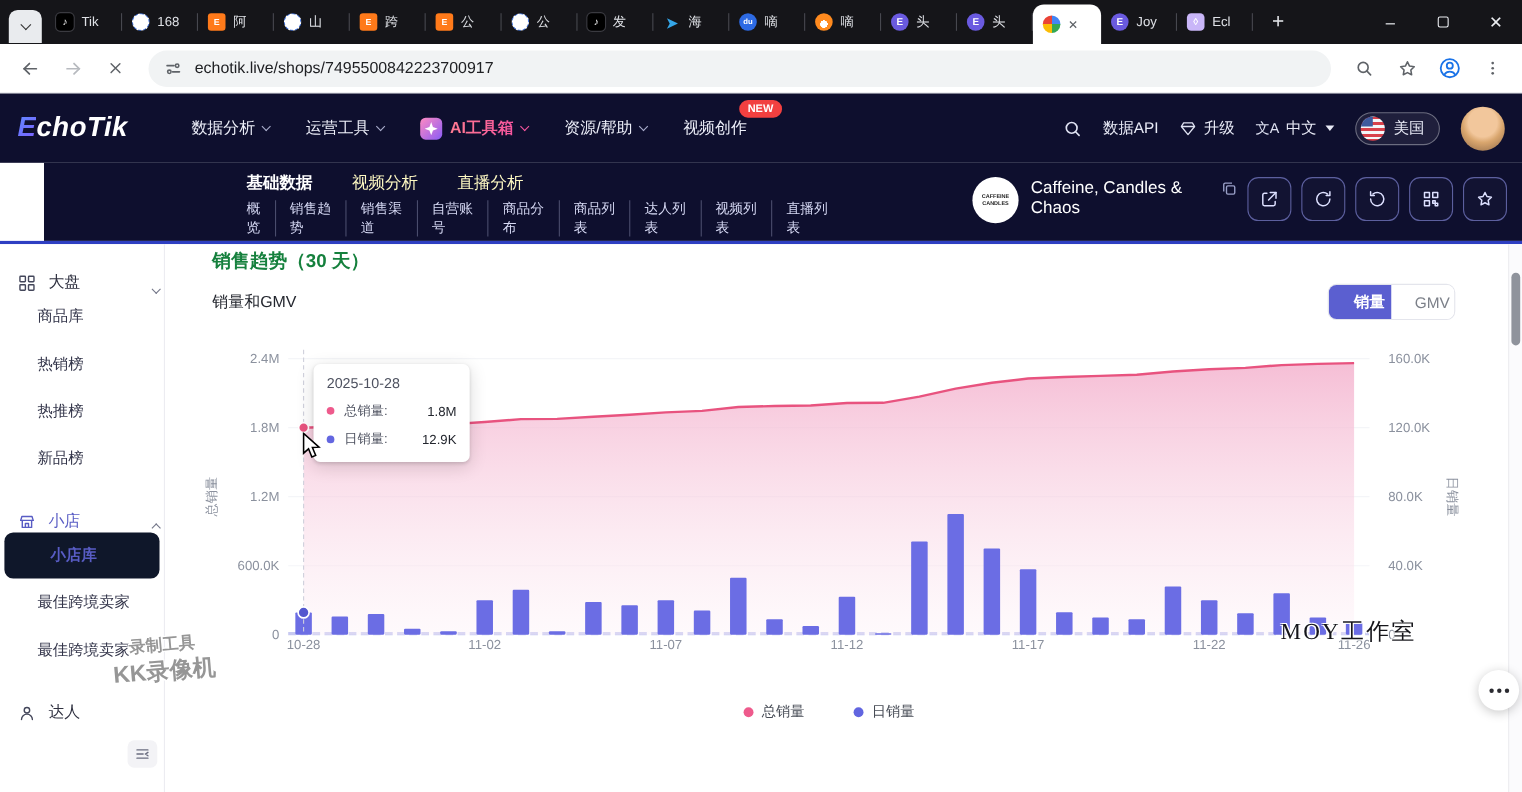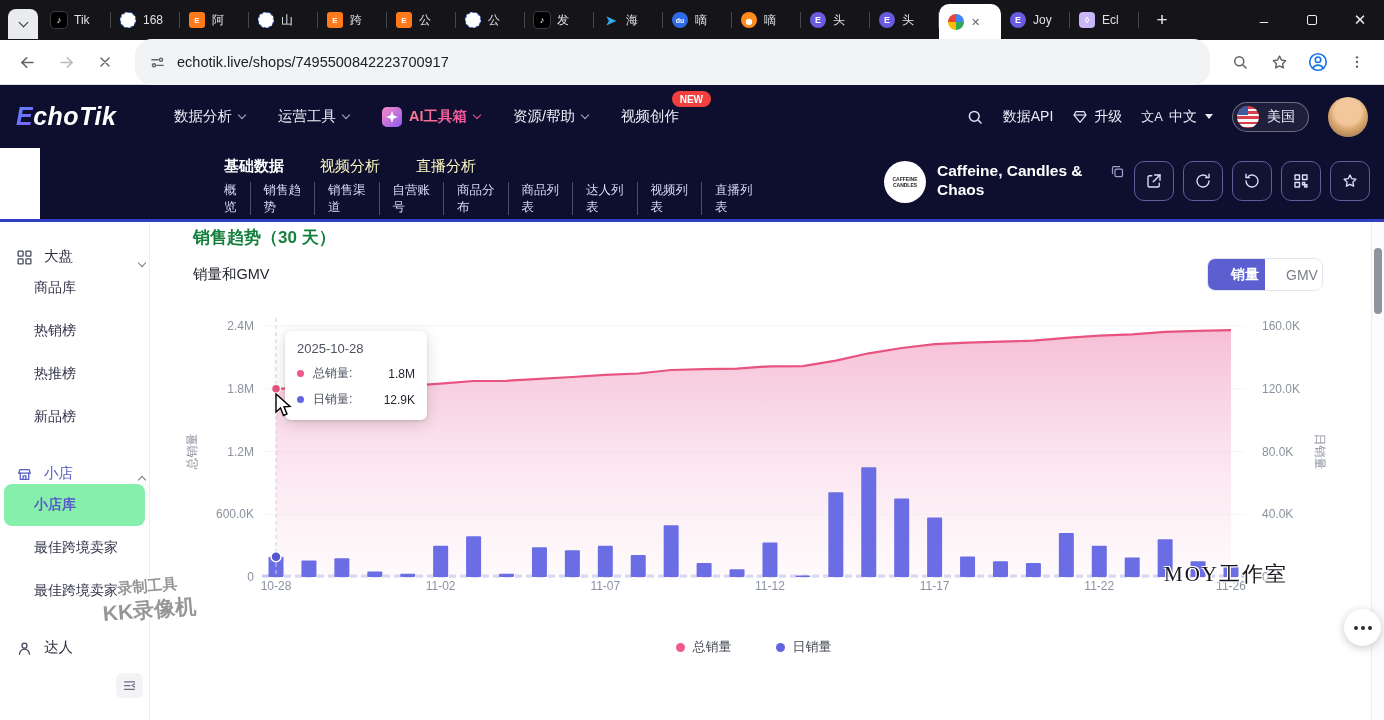--- a/index.html
+++ b/index.html
@@ -28,21 +28,21 @@
   .fav.lamp-icon { background:#c9b6f8; color:#fff; }
   .newtab { width:30px; height:30px; display:grid; place-items:center; color:#e4e6ea; font-size:19px; margin-left:8px; }
   .winctl { margin-left:auto; display:flex; height:40px; }
   .winbtn { width:48px; display:grid; place-items:center; color:#eceef2; font-size:15px; cursor:pointer; }
   .maxbox { width:10px; height:10px; border:1.3px solid #eceef2; border-radius:2px; }
 
   
   .toolbar { position:absolute; top:40px; left:0; right:0; height:45px; background:#fff; border-bottom:1px solid #e0e2e6; display:flex; align-items:center; padding:0 10px; gap:5px; }
   .tbtn { width:34px; height:34px; display:grid; place-items:center; border-radius:50%; color:#5f6368; flex:none; }
   .tbtn.disabled { color:#b7babf; }
-  .urlbar { flex:1; height:46px; background:#f1f3f4; border-radius:17px; display:flex; align-items:center; padding:0 14px; gap:11px; margin:0 8px; }
+  .urlbar { flex:1; height:33px; background:#f1f3f4; border-radius:17px; display:flex; align-items:center; padding:0 14px; gap:11px; margin:0 8px; }
   .url { font-size:14.5px; color:#202124; }
 
   
   .hdr { position:absolute; top:85px; left:0; right:0; height:63px; background:#0e0f2e; display:flex; align-items:center; padding:0 16px; }
   .logo { font-size:25px; font-weight:800; font-style:italic; color:#fff; width:158px; letter-spacing:.5px; }
   .logo .acc { background:linear-gradient(135deg,#5f8bff,#7e5bff); -webkit-background-clip:text; background-clip:text; color:transparent; }
   .nav { display:flex; gap:33px; align-items:center; }
   .nav-item { color:#eceef8; font-size:14.5px; display:flex; align-items:center; gap:7px; position:relative; cursor:pointer; }
   .chev { width:6px; height:6px; border-right:1.4px solid #a9adcc; border-bottom:1.4px solid #a9adcc; transform:rotate(45deg); margin-top:-4px; }
   .nav-item.hl .nlabel { background:linear-gradient(90deg,#ff7b92,#f6559e); -webkit-background-clip:text; background-clip:text; color:transparent; font-weight:700; }
@@ -62,34 +62,34 @@
   .subhdr { position:absolute; top:148px; left:0; right:0; height:71px; background:#0e0f2e;margin-left:40px; }
   .subtabs { position:absolute; left:184px; top:9px; display:flex; gap:36px; font-size:15px; }
   .subtab { color:#fef9c3; font-weight:400; cursor:pointer; }
   .subtab.active { color:#fff; font-weight:800; }
   .submenu { position:absolute; left:184px; top:34px; display:flex; }
   .menu-item { font-size:12.5px; line-height:16.5px; color:#d7daf5; padding:0 13px; cursor:pointer; }
   .menu-item:first-child { padding-left:0; }
   .menu-item + .menu-item { border-left:1px solid rgba(200,205,240,.32); }
   .shop { position:absolute; left:844px; top:13px; display:flex; gap:11px; align-items:flex-start; }
   .shop-avatar { width:42px; height:42px; border-radius:50%; background:#fff; display:grid; place-items:center; text-align:center; font-size:5px; font-weight:800; color:#232323; line-height:6px; overflow:hidden; }
-  .shop-name { width:152px; font-size:15.5px; font-weight:700; color:#fff; line-height:19px; }
+  .shop-name { width:152px; font-size:15.5px; font-weight:400; color:#fff; line-height:19px; }
   .copybtn { position:absolute; left:1070px; top:16px; color:#9aa0c8; cursor:pointer; }
   .actions { position:absolute; right:14px; top:13px; display:flex; gap:9px; }
   .actbtn { width:40px; height:40px; border:1px solid #5c5f9e; border-radius:10px; display:grid; place-items:center; color:#dde0ff; background:rgba(255,255,255,.02); cursor:pointer; }
   .blueline { position:absolute; top:219px; left:0; right:0; height:3px; background:#2e3fc2; }
 
   
   .sidebar { position:absolute; left:0; top:222px; bottom:0; width:163px; background:#fff; z-index:5; }
   .sidebar::after { content:''; position:absolute; right:13px; top:0; bottom:0; width:1px; background:#ececf1; }
   .srow { height:44px; display:flex; align-items:flex-end; gap:11px; padding:0 18px 0 16px; font-size:14.5px; color:#2f3140; cursor:pointer; }
   .srow .sic { display:flex; color:#43465a; }
   .srow.purple, .srow.purple .sic { color:#585cc4; }
   .schild { height:42px; margin:1px 0; display:flex; align-items:center; padding-left:34px; font-size:14px; color:#33354a; cursor:pointer; }
-  .schild.sel { background:#86efac; border-radius:8px; margin:1px 18px 1px 4px; padding-left:30px; color:#585cc4; font-weight:600; }
+  .schild.sel { background:#0f172a; border-radius:8px; margin:1px 18px 1px 4px; padding-left:42px; color:#585cc4; font-weight:600; }
   .schev { margin-left:auto; width:6px; height:6px; border-right:1.5px solid #737688; border-bottom:1.5px solid #737688; }
   .schev.down { transform:rotate(45deg); margin-top:-3px; }
   .schev.up { transform:rotate(-135deg); margin-top:4px; }
   .collapse-btn { position:absolute; right:20px; bottom:22px; width:27px; height:25px; background:#f3f3f6; border-radius:6px; display:grid; place-items:center; color:#6b6e80; cursor:pointer; }
 
   
   .main { position:absolute; left:163px; top:222px; right:0; bottom:0; background:#fff; }
   .page-title { position:absolute; left:30px; top:4px; font-size:17px; font-weight:700; color:#15803d; z-index:2; }
   .page-sub { position:absolute; left:30px; top:43px; font-size:14.5px; color:#23262e; z-index:2; }
   .toggle { position:absolute; right:61px; top:36px; display:flex; border:1px solid #e4e5ec; border-radius:8px; overflow:hidden; height:33px; z-index:2; }

